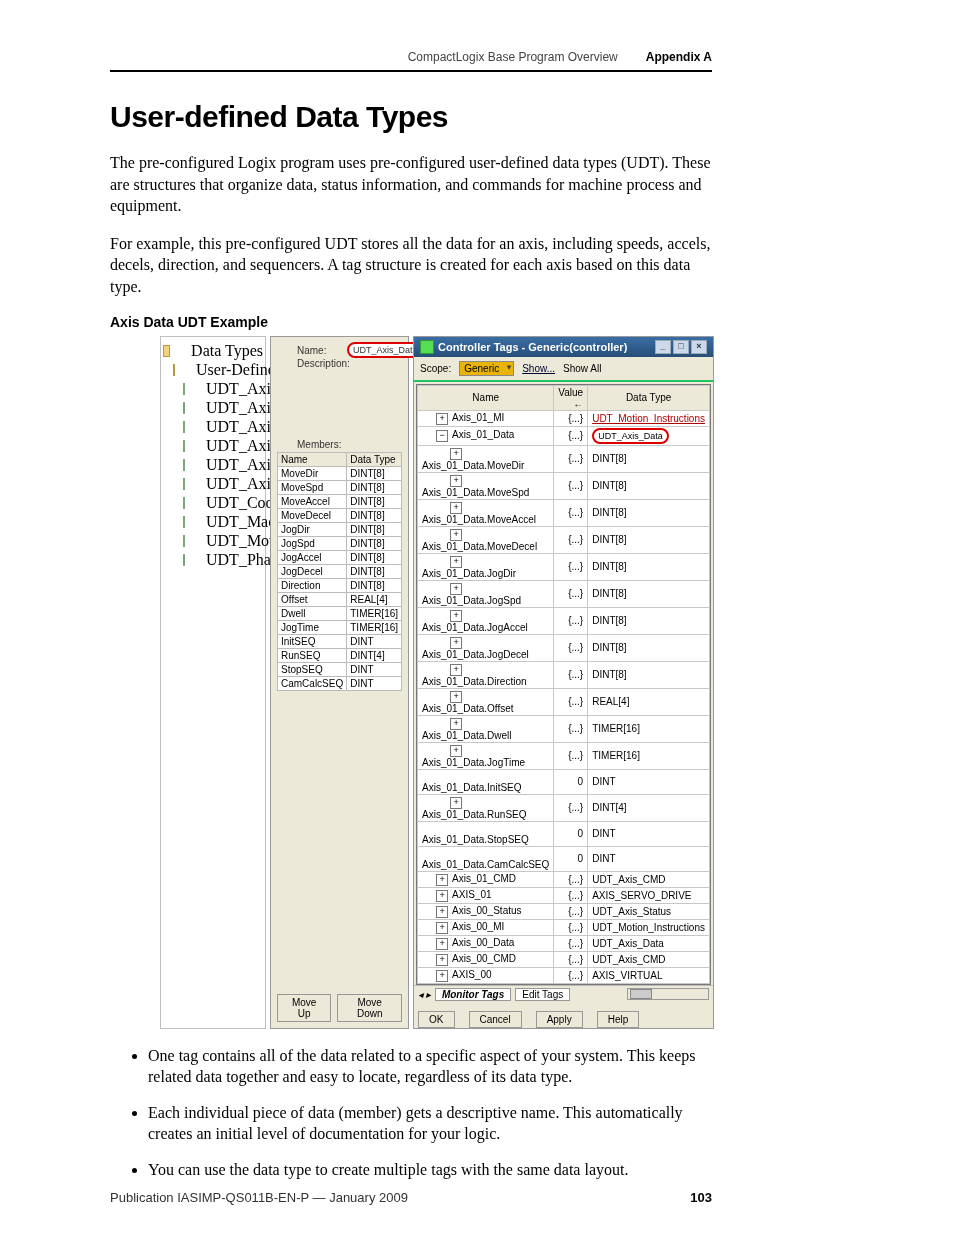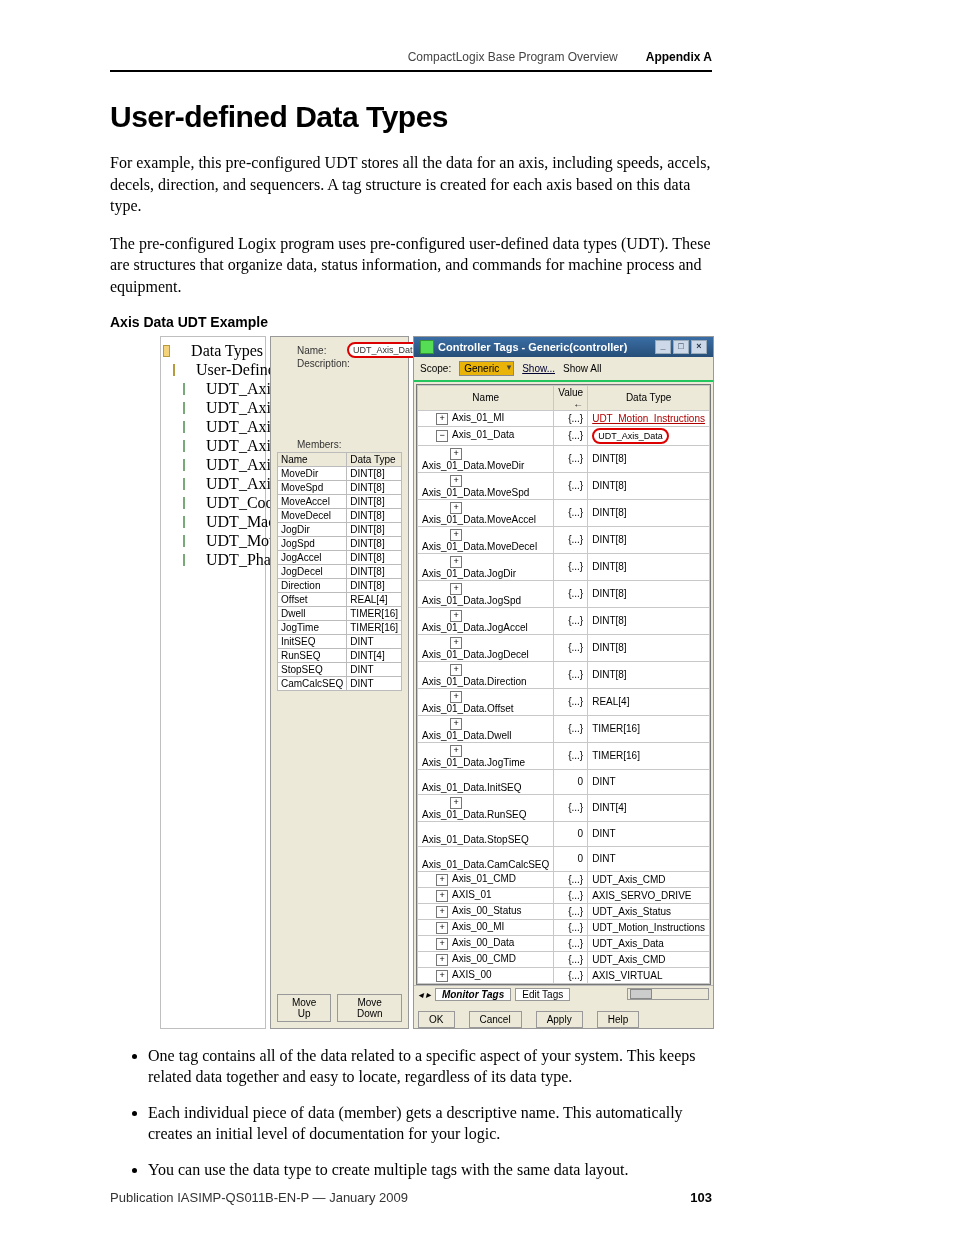--- a/index.html
+++ b/index.html
@@ -185,22 +185,22 @@
 <div class="page">
 
   <div class="running-head">
     <span>CompactLogix Base Program Overview</span>
     <span class="appendix">Appendix A</span>
   </div>
   <hr class="rule">
 
   <h1 class="section-title">User-defined Data Types</h1>
 
+  <p class="body-text">The pre-configured Logix program uses pre-configured user-defined data types (UDT). These are structures that organize data, status information, and commands for machine process and equipment.</p>
   <p class="body-text">For example, this pre-configured UDT stores all the data for an axis, including speeds, accels, decels, direction, and sequencers. A tag structure is created for each axis based on this data type.</p>
-  <p class="body-text">The pre-configured Logix program uses pre-configured user-defined data types (UDT). These are structures that organize data, status information, and commands for machine process and equipment.</p>
 
   <h3 class="example-title">Axis Data UDT Example</h3>
 
   <div class="figure">
 
     <div class="tree-pane">
       <div class="tree-node">
         <span class="ico folder"></span>
         <span>Data Types</span>
       </div>

